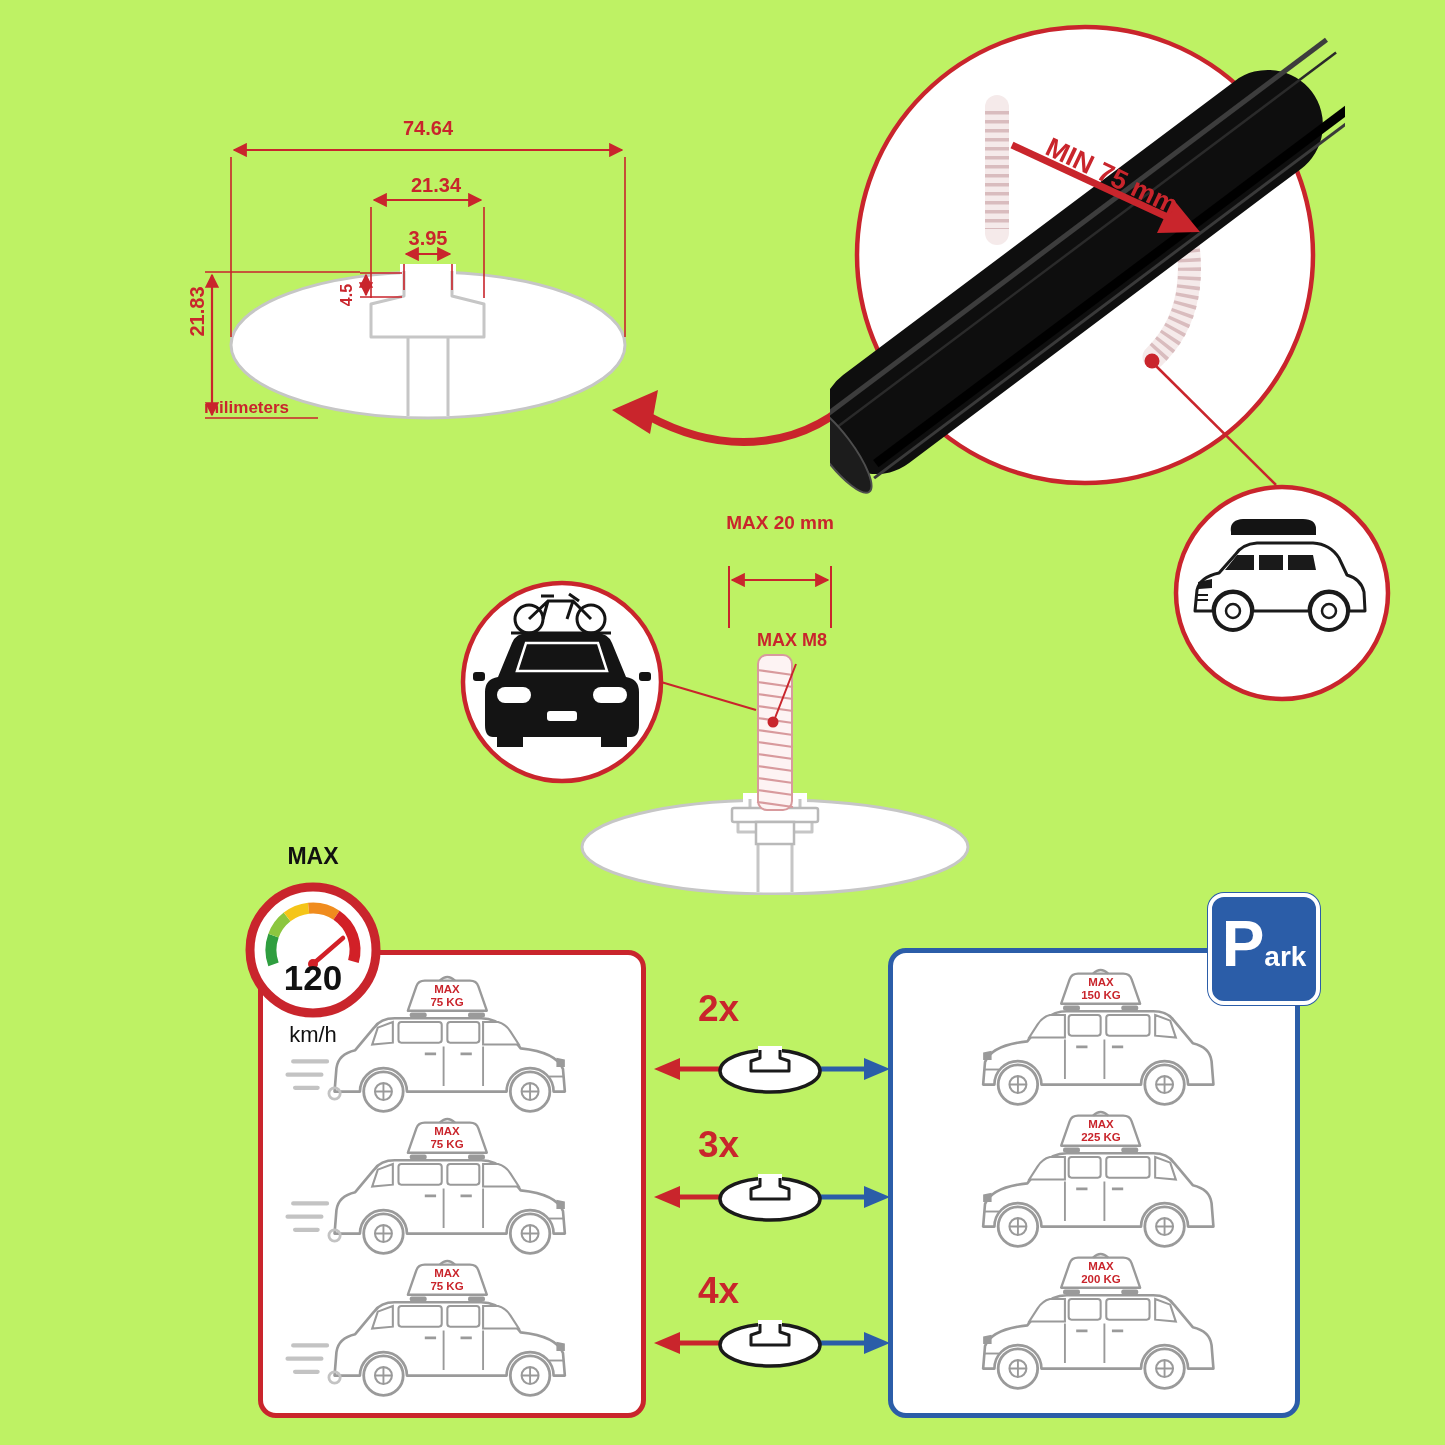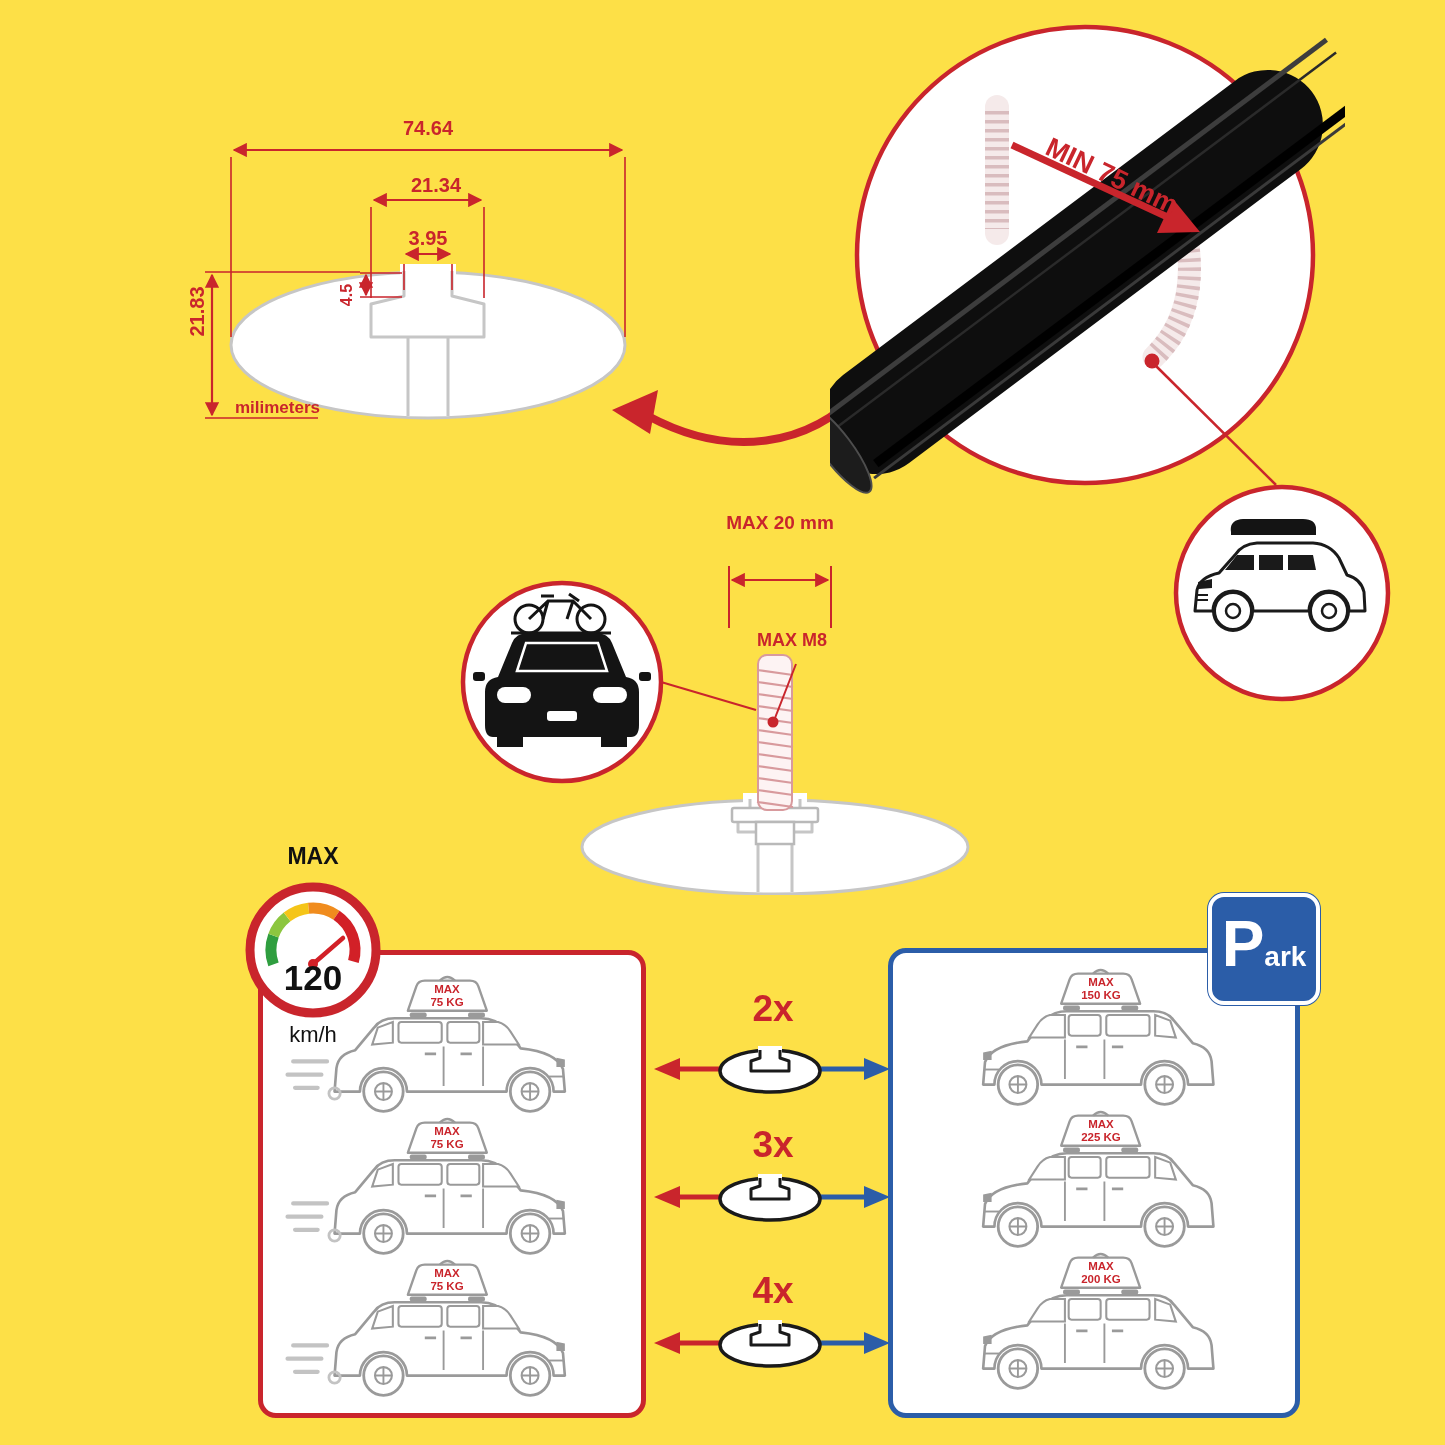--- a/index.html
+++ b/index.html
@@ -1,22 +1,22 @@
 <!DOCTYPE html>
 <html><head>
 <meta charset="utf-8">
 <style>
   *{margin:0;padding:0;box-sizing:border-box}
   body{background:#fff;font-family:"Liberation Sans",sans-serif}
-  .stage{position:relative;width:1445px;height:1445px;background:#fde047;overflow:hidden}
+  .stage{position:relative;width:1445px;height:1445px;background:#bef264;overflow:hidden}
   .abs{position:absolute}
   .dim{position:absolute;color:#c9252c;font-weight:bold;font-size:20px;text-align:center;white-space:nowrap}
   .gray-note{position:absolute;color:#c9252c;font-weight:bold;font-size:17px}
   .baglbl{position:absolute;color:#c9252c;font-weight:700;font-size:11.5px;line-height:13px;text-align:center;white-space:nowrap}
-  .mult{position:absolute;color:#c9252c;font-weight:700;font-size:37px;text-align:center}
+  .mult{position:absolute;color:#c9252c;font-weight:700;font-size:37px;}
   .blk{color:#111}
   .sign{position:absolute;left:1208px;top:893px;width:112px;height:112px;background:#2b5da8;border:4px solid #fff;border-radius:16px;display:flex;align-items:baseline;justify-content:center;padding-top:12px;z-index:6;box-shadow:0 0 0 1px #2b5da8}
   .sign .p{color:#fff;font-weight:bold;font-size:64px;line-height:70px}
   .sign .ark{color:#fff;font-weight:bold;font-size:28px}
   .panel{position:absolute;border-radius:18px;background:#fff}
 </style>
 </head>
 <body>
 
 <div class="stage">
@@ -80,21 +80,21 @@
       <line x1="256" y1="169" x2="300" y2="169" marker-start="url(#arrA)" marker-end="url(#arrA)"></line>
       <line x1="216" y1="190" x2="216" y2="210" marker-start="url(#arrA)" marker-end="url(#arrA)"></line>
       <line x1="62" y1="190" x2="62" y2="330" marker-start="url(#arrA)" marker-end="url(#arrA)"></line>
     </g>
   </svg>
   <div class="dim" style="left:358px;top:117px;width:140px">74.64</div>
   <div class="dim" style="left:376px;top:174px;width:120px">21.34</div>
   <div class="dim" style="left:378px;top:227px;width:100px">3.95</div>
   <div class="dim" style="left:325px;top:286px;width:44px;font-size:16px;transform:rotate(-90deg)">4.5</div>
   <div class="dim" style="left:157px;top:300px;width:80px;transform:rotate(-90deg)">21.83</div>
-  <div class="gray-note" style="left:190px;top:398px;width:130px;text-align:right">milimeters</div>
+  <div class="gray-note" style="left:204px;top:398px;width:130px;text-align:left">milimeters</div>
 
   <svg class="abs" style="left:600px;top:368px" width="290" height="110" viewBox="0 0 290 110">
     <path d="M262,22 C210,78 130,92 48,48" fill="none" stroke="#c9252c" stroke-width="8"></path>
     <polygon points="12,42 58,22 50,66" fill="#c9252c"></polygon>
   </svg>
 
   <svg class="abs" style="left:830px;top:15px" width="515" height="492" viewBox="0 0 515 492">
     <circle cx="255" cy="240" r="228" fill="#fff" stroke="#c9252c" stroke-width="4.5"></circle>
 
     <path d="M167,92 V218" stroke="#f5eaea" stroke-width="24" stroke-linecap="round" fill="none"></path>

